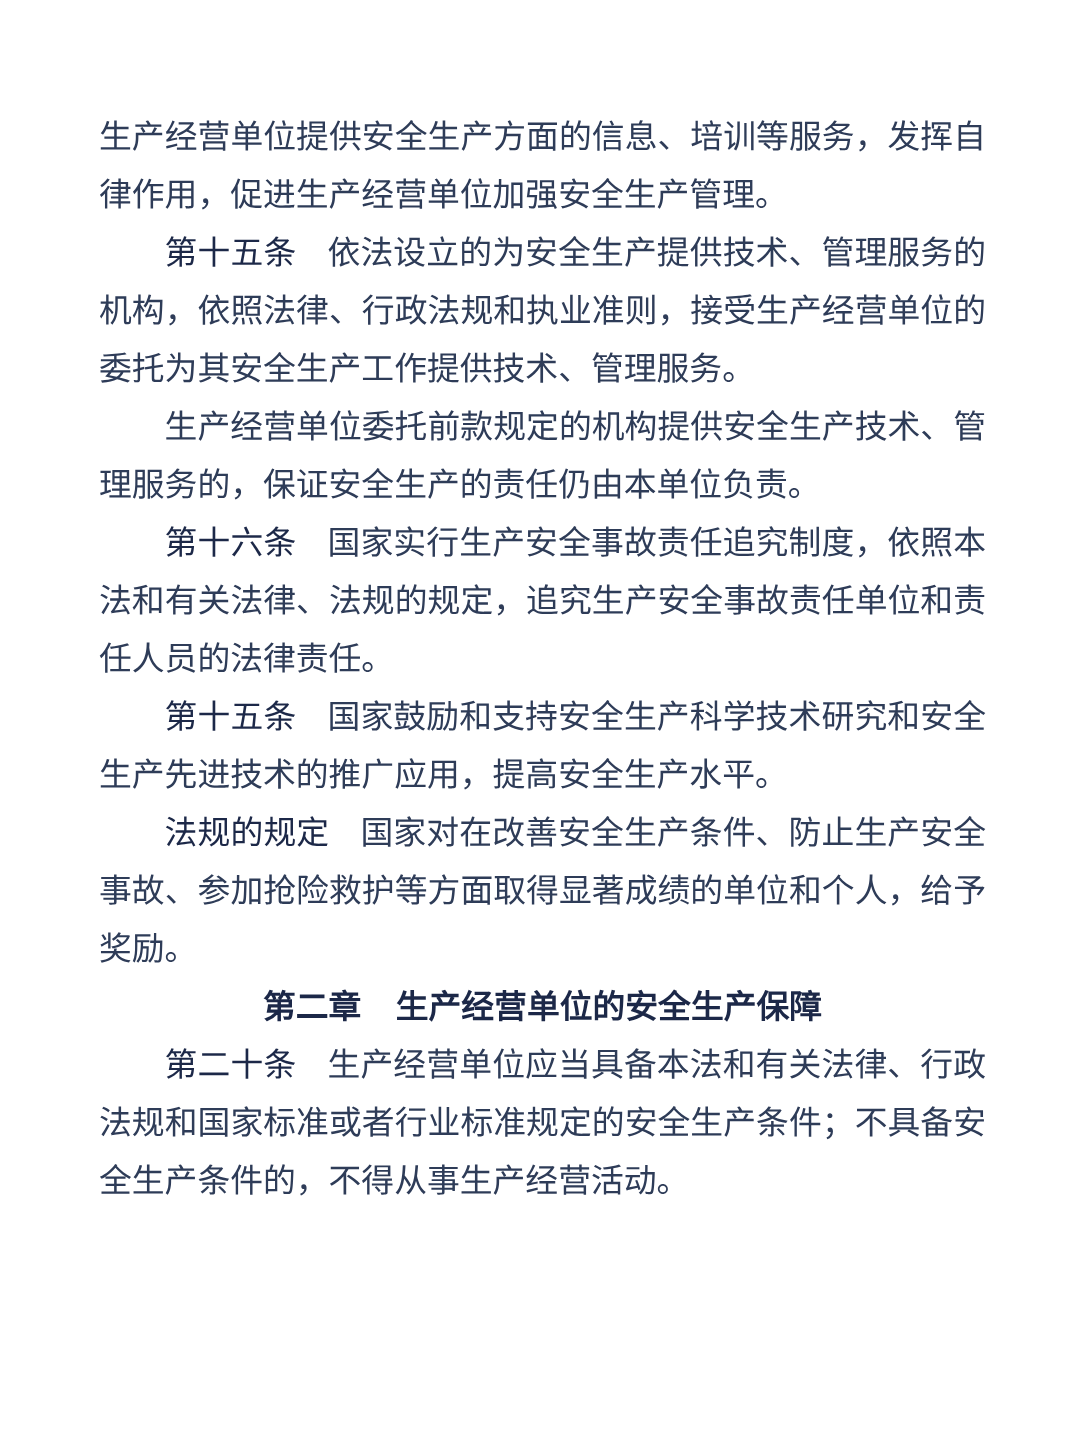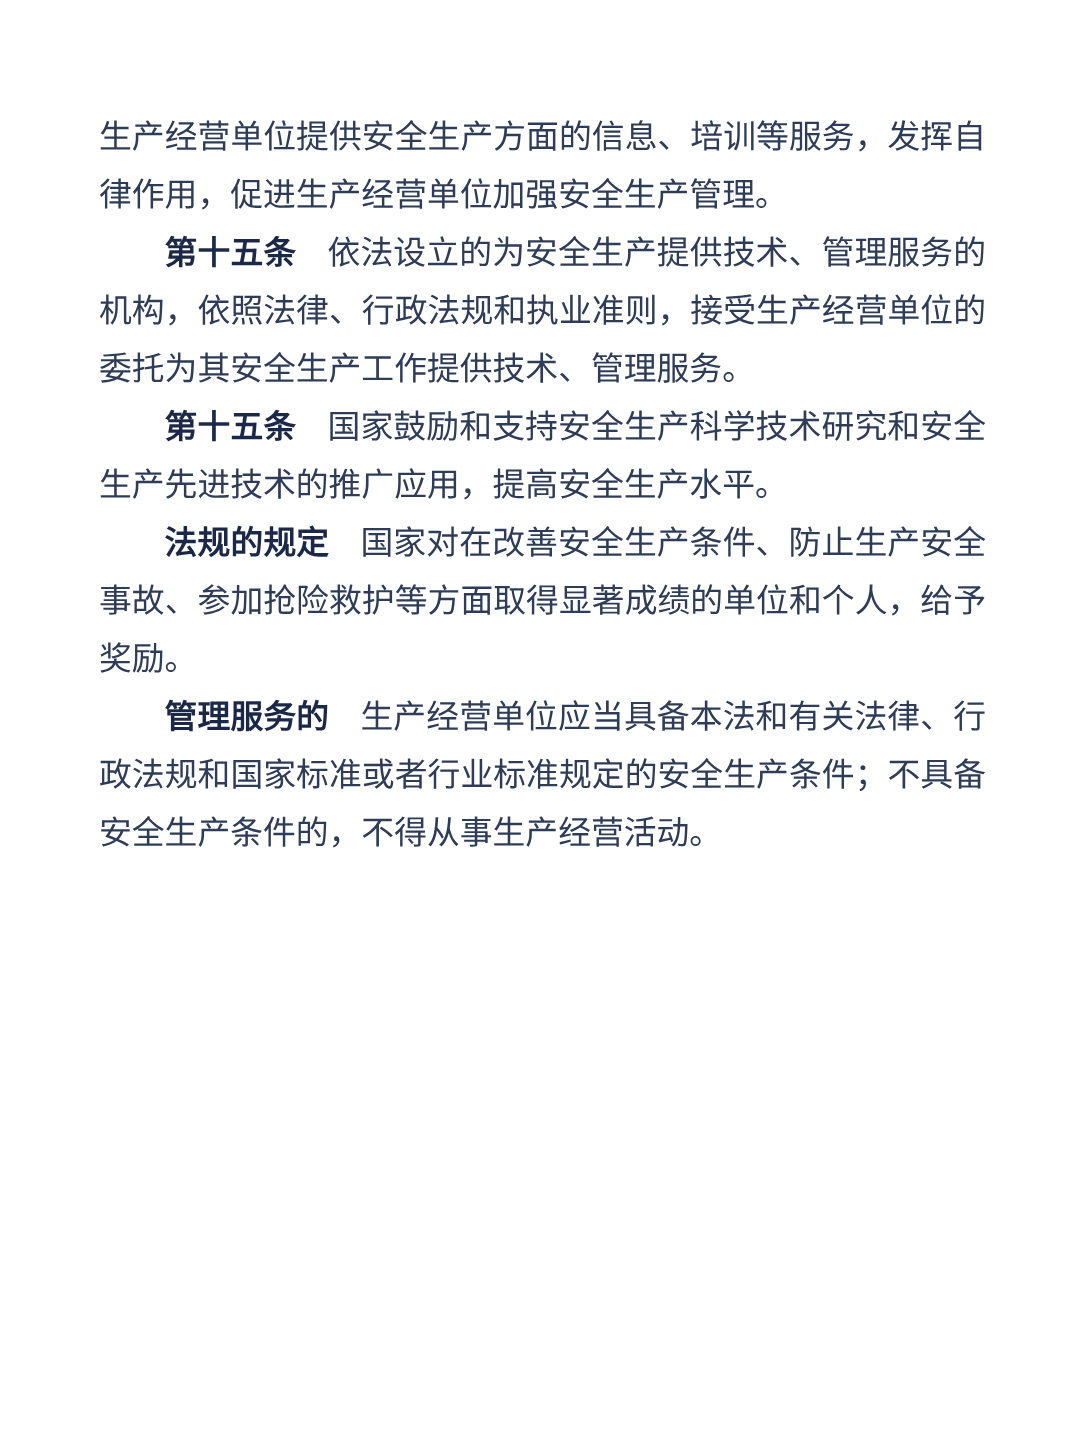--- a/index.html
+++ b/index.html
@@ -34,21 +34,21 @@
     margin: 0;
     padding: 0;
   }
   p.article, p.indent {
     text-indent: 2em;
   }
   p.continuation {
     text-indent: 0;
   }
   .art-num {
-    font-weight: bold;
+    font-weight: normal;
     color: var(--bold-color, #1c2848);
     margin-right: 0.95em;
     font-family: "Liberation Sans", "DejaVu Sans", sans-serif;
   }
   p.chapter {
     text-indent: 0;
     text-align: center;
     font-weight: bold;
     color: var(--bold-color, #1c2848);
     font-family: "Liberation Sans", "DejaVu Sans", sans-serif;
@@ -57,17 +57,20 @@
     margin-right: 1.05em;
   }
 </style>
 </head>
 <body>
 
 <div class="page">
   <div class="doc" id="doc-body">
       <p class="continuation"><span>生产经营单位提供安全生产方面的信息、培训等服务，发挥自律作用，促进生产经营单位加强安全生产管理。</span></p>
       <p class="article"><span class="art-num">第十五条</span><span>依法设立的为安全生产提供技术、管理服务的机构，依照法律、行政法规和执业准则，接受生产经营单位的委托为其安全生产工作提供技术、管理服务。</span></p>
+      <p class="indent"><span>生产经营单位委托前款规定的机构提供安全生产技术、管理服务的，保证安全生产的责任仍由本单位负责。</span></p>
+      <p class="article"><span class="art-num">第十六条</span><span>国家实行生产安全事故责任追究制度，依照本法和有关法律、法规的规定，追究生产安全事故责任单位和责任人员的法律责任。</span></p>
       <p class="article"><span class="art-num">第十五条</span><span>国家鼓励和支持安全生产科学技术研究和安全生产先进技术的推广应用，提高安全生产水平。</span></p>
       <p class="article"><span class="art-num">法规的规定</span><span>国家对在改善安全生产条件、防止生产安全事故、参加抢险救护等方面取得显著成绩的单位和个人，给予奖励。</span></p>
-      <p class="article"><span class="art-num">管理服务的</span><span>生产经营单位应当具备本法和有关法律、行政法规和国家标准或者行业标准规定的安全生产条件；不具备安全生产条件的，不得从事生产经营活动。</span></p>
+      <p class="chapter"><span class="chap-num">第二章</span><span>生产经营单位的安全生产保障</span></p>
+      <p class="article"><span class="art-num">第二十条</span><span>生产经营单位应当具备本法和有关法律、行政法规和国家标准或者行业标准规定的安全生产条件；不具备安全生产条件的，不得从事生产经营活动。</span></p>
     </div>
 </div>
 
 </body></html>

